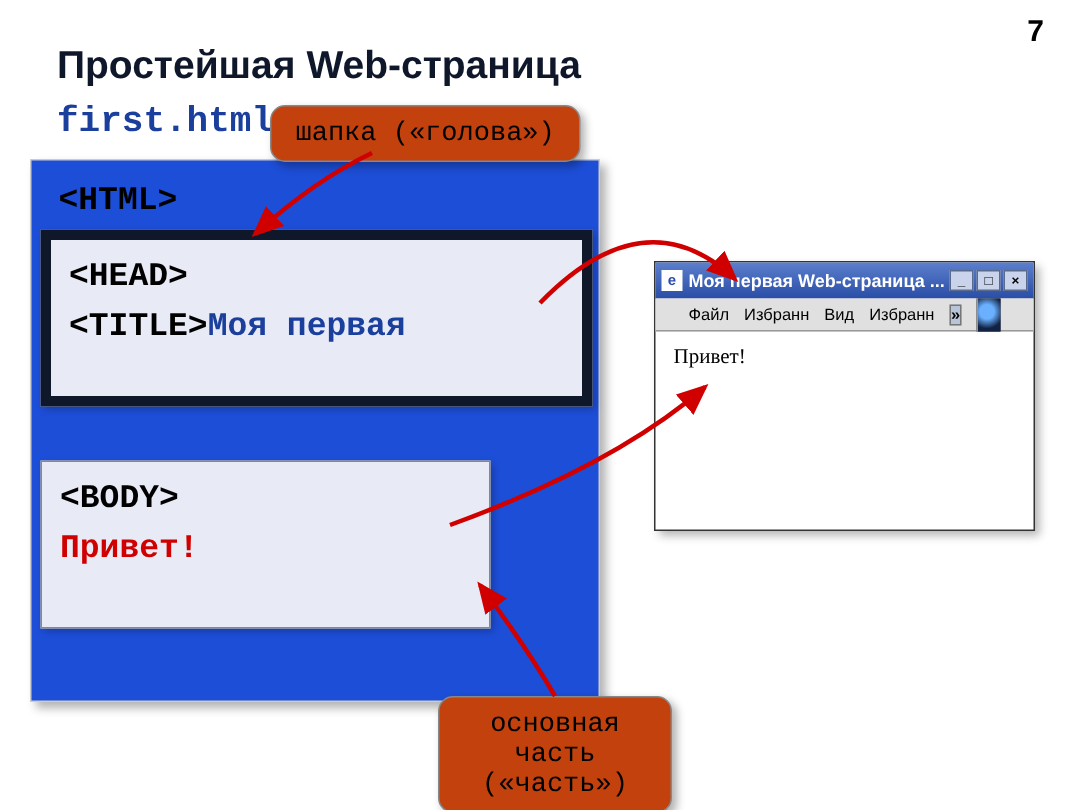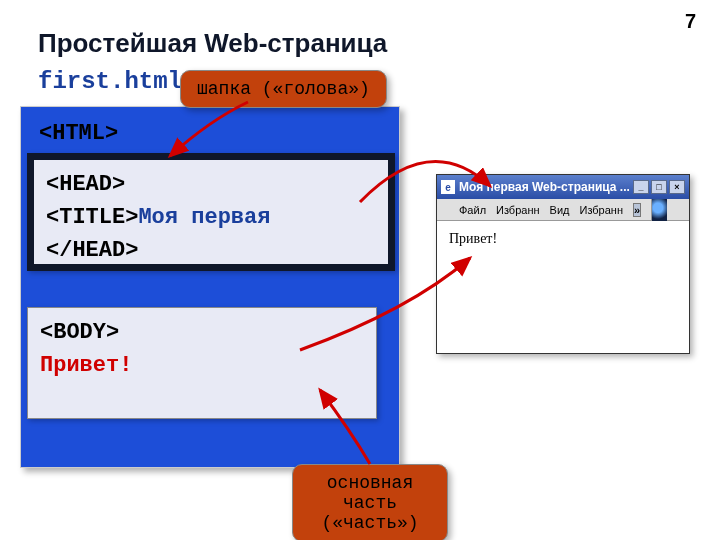--- a/index.html
+++ b/index.html
@@ -54,21 +54,21 @@
     height: 118px;
     background: #e8eaf5;
     border: 7px solid #0f172a;
     box-shadow: 2px 2px 5px rgba(0,0,0,0.25);
     padding: 8px 12px;
   }
   .body-block {
     position: absolute;
     top: 200px;
     left: 6px;
-    width: 350px;
+    width: 300px;
     height: 112px;
     background: #e8eaf5;
     border: 1px solid #888;
     box-shadow: 2px 2px 5px rgba(0,0,0,0.25);
     padding: 8px 12px;
   }
   .code-line {
     font-family: "Courier New", monospace;
     font-size: 22px;
     font-weight: bold;
@@ -202,21 +202,20 @@
 <div class="filename">first.html</div>
 
 <div class="code-container">
   <div class="code-line tag-outer tag-open-html">&lt;HTML&gt;</div>
 
   <div class="head-block">
     <div class="code-line c-black">&lt;HEAD&gt;</div>
     <div class="code-line">
       <span class="c-black">&lt;TITLE&gt;</span><span class="c-blue">Моя первая</span>
     </div>
-    <div class="code-line c-black">&lt;/HEAD&gt;</div>
   </div>
 
   <div class="body-block">
     <div class="code-line c-black">&lt;BODY&gt;</div>
     <div class="code-line c-red">Привет!</div>
   </div>
 
 </div>
 
 <div class="callout callout-head">шапка («голова»)</div>

